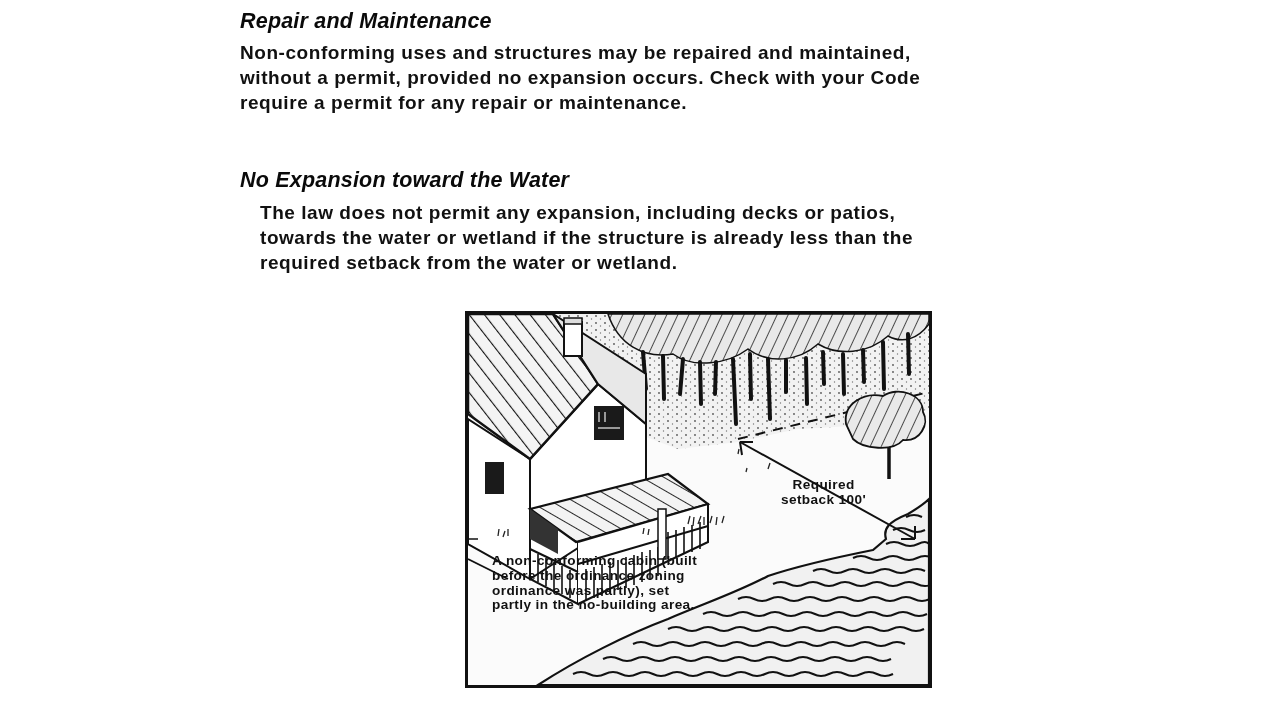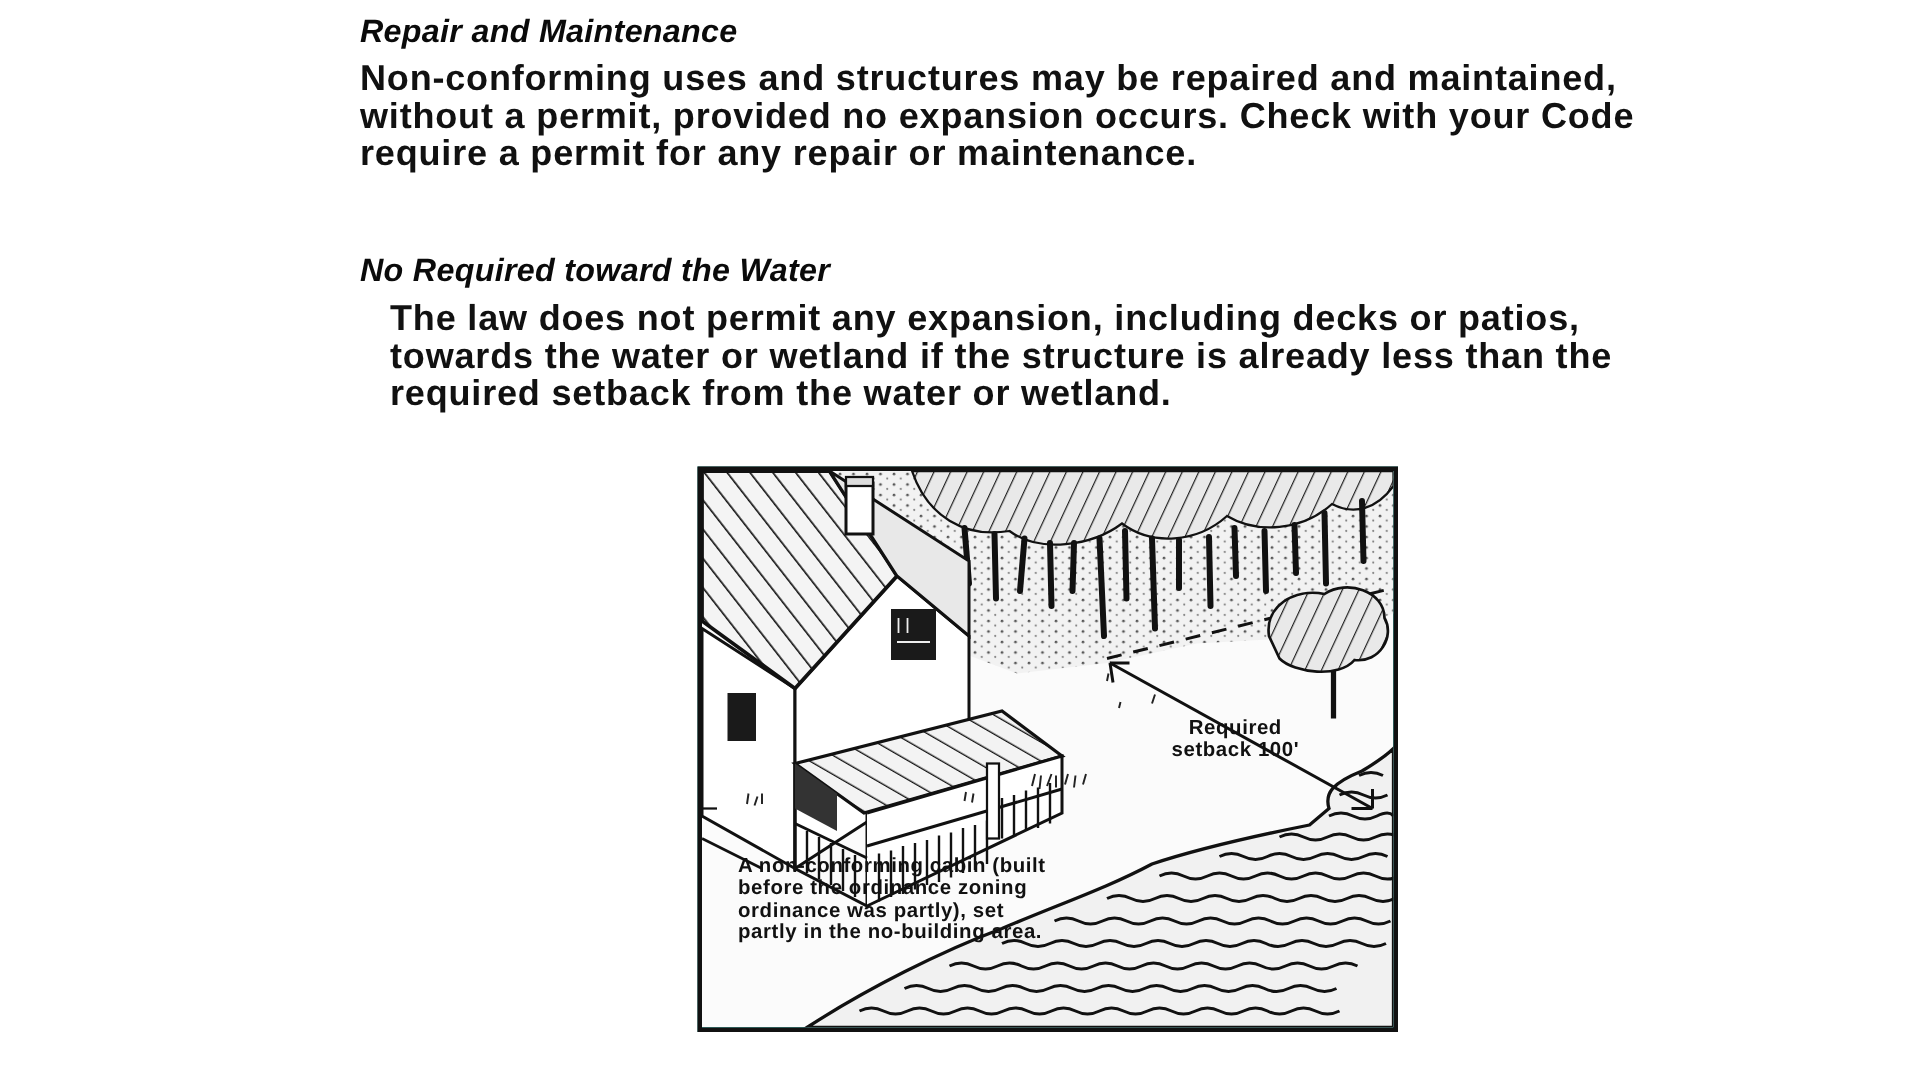--- a/index.html
+++ b/index.html
@@ -28,42 +28,42 @@
       font-weight: bold;
       font-style: italic;
       letter-spacing: 0.2px;
       white-space: nowrap;
       color: #0a0a0a;
     }
     .para {
       position: absolute;
       left: 240px;
       margin: 0;
-      font-size: 24px;
+      font-size: 19px;
       font-weight: bold;
       line-height: 25.2px;
       letter-spacing: 0.55px;
       color: #111;
     }
     .para .line { display: block; white-space: nowrap; }
 
     #h-repair { top: 9px; }
     #p-repair { top: 40px; }
     #h-noexp { top: 168px; }
     #p-noexp { top: 200px; margin-left: 20px; }
 
     .figure {
       position: absolute;
       left: 465px;
       top: 311px;
       width: 467px;
       height: 377px;
       box-sizing: border-box;
       border: 3px solid #111;
-      background: #0f766e;
+      background: #86efac;
       overflow: hidden;
     }
     .figure svg {
       position: absolute;
       left: 0; top: 0;
       width: 461px; height: 371px;
     }
     .callout {
       position: absolute;
       font-size: 13.6px;
@@ -74,36 +74,36 @@
       white-space: nowrap;
     }
     .callout .line { display: block; }
     #callout-setback {
       left: 313px;
       top: 164px;
       text-align: center;
     }
     #callout-cabin {
       left: 24px;
-      top: 256px;
+      top: 240px;
     }
   </style>
 </head>
 <body>
 
 <div class="page">
 
   <h2 class="heading" id="h-repair">Repair and Maintenance</h2>
   <p class="para" id="p-repair">
     <span class="line">Non-conforming uses and structures may be repaired and maintained,</span>
     <span class="line">without a permit, provided no expansion occurs.  Check with your Code</span>
     <span class="line">require a permit for any repair or maintenance.</span>
   </p>
 
-  <h2 class="heading" id="h-noexp">No Required toward the Water</h2>
+  <h2 class="heading" id="h-noexp">No Expansion toward the Water</h2>
   <p class="para" id="p-noexp">
     <span class="line">The law does not permit any expansion, including decks or patios,</span>
     <span class="line">towards the water or wetland if the structure is already less than the</span>
     <span class="line">required setback from the water or wetland.</span>
   </p>
 
   <div class="figure">
     <svg viewBox="0 0 461 371" xmlns="http://www.w3.org/2000/svg">
       <defs>
         <pattern id="stipple" width="9" height="7" patternUnits="userSpaceOnUse">

